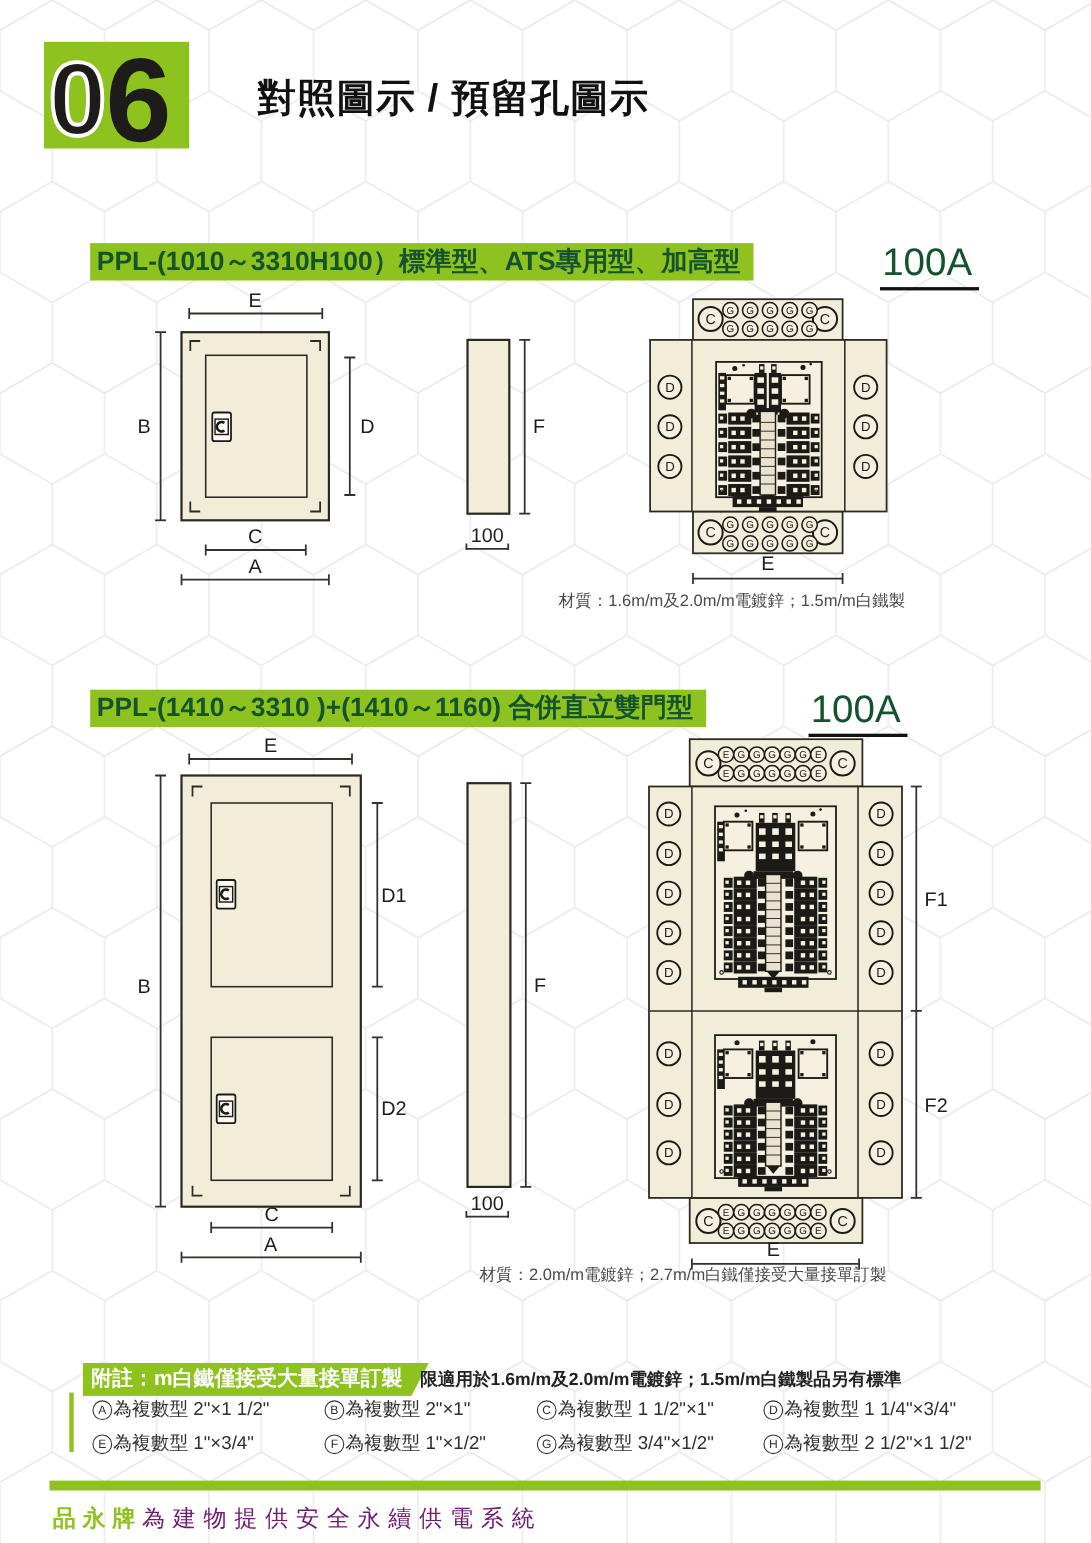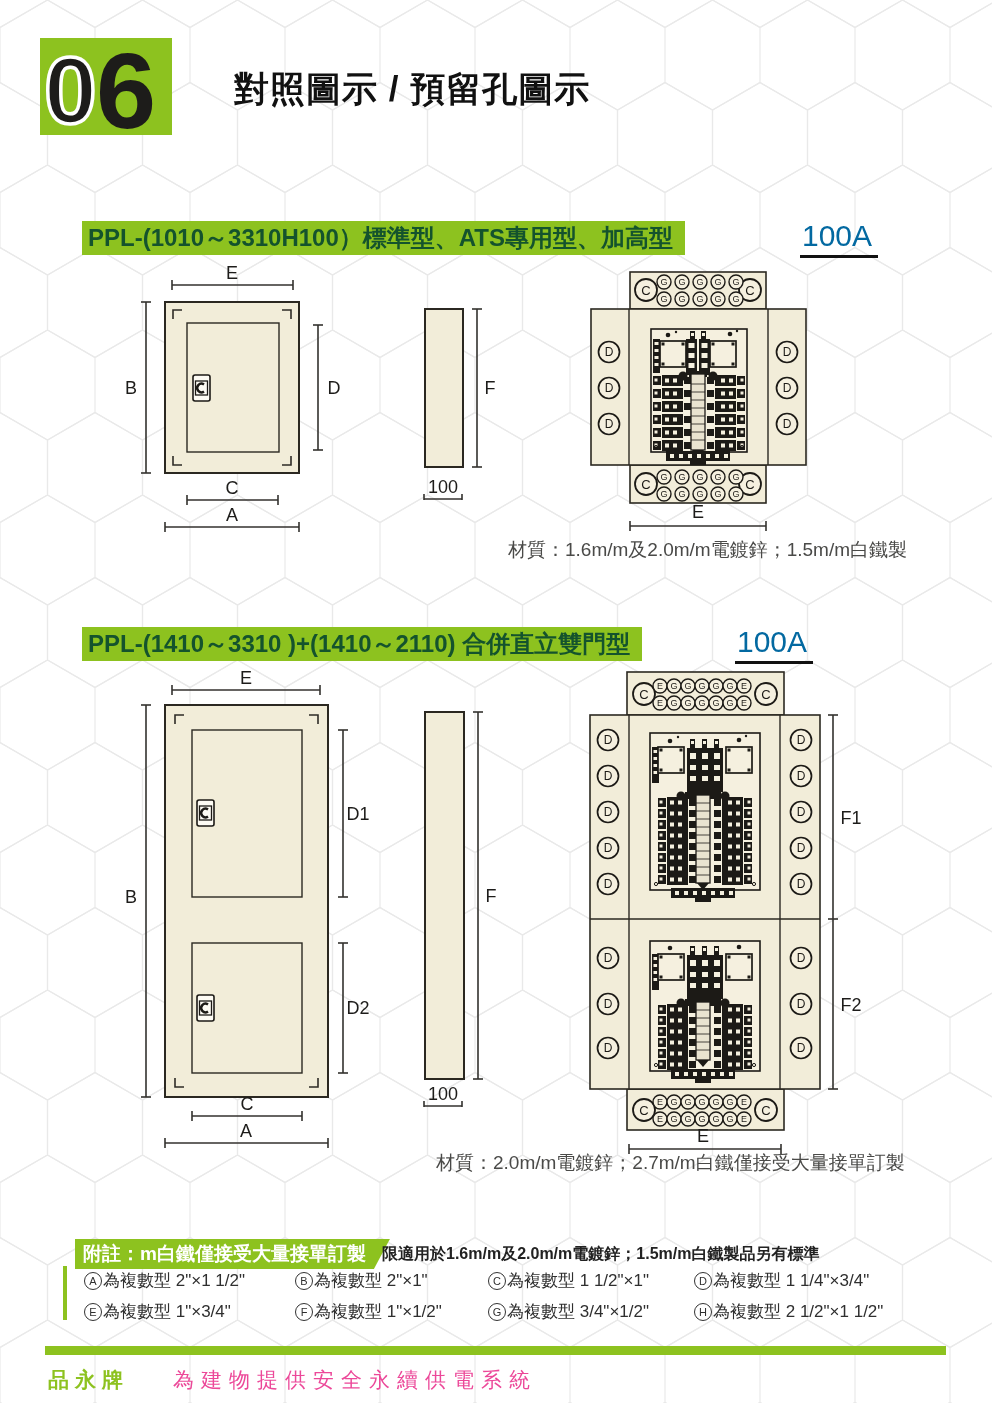--- a/index.html
+++ b/index.html
@@ -11,42 +11,42 @@
   .cl{fill:#1c1a16;}
   .bg{left:0;top:0;}
   
   .badge{left:40px;top:38px;width:132px;height:97px;background:#8dc21f;}
   .page-title{left:198px;top:66px;font-size:35px;font-weight:bold;color:#111;letter-spacing:1px;white-space:nowrap;margin-left:36px;}
   
   .secbar{height:34px;line-height:34px;background:#8dc21f;color:#14532d;font-size:24px;font-weight:bold;
           padding:0 12px 0 6px;display:inline-block;white-space:nowrap;}
   .s1bar{left:82px;top:221px;}
   .s2bar{left:82px;top:627px;}
-  .rating{font-size:30px;color:#0369a1;border-bottom:3px solid #111;padding:0 6px 2px 2px;white-space:nowrap;}
+  .rating{font-size:35px;color:#14532d;border-bottom:3px solid #111;padding:0 6px 2px 2px;white-space:nowrap;}
   .r1{left:800px;top:219px;}
   .r2{left:735px;top:625px;}
-  .material{font-size:19px;color:#4a4a48;white-space:nowrap;}
+  .material{font-size:15px;color:#4a4a48;white-space:nowrap;}
   .m1{left:508px;top:537px;}
   .m2{left:436px;top:1150px;}
   
   .notetag{left:75px;top:1239px;height:30px;line-height:30px;background:#8dc21f;color:#fff;
            font-size:19px;font-weight:bold;padding:0 24px 0 8px;white-space:nowrap;
            clip-path:polygon(0 0,100% 0,calc(100% - 16px) 100%,0 100%);}
   .restriction{left:382px;top:1244px;font-size:16px;font-weight:bold;color:#222;white-space:nowrap;}
   .greenbar-v{left:63px;top:1266px;width:4px;height:54px;background:#8dc21f;}
   .legend{left:84px;top:1269px;width:880px;display:grid;grid-template-columns:211px 193px 206px 250px;
           row-gap:8px;font-size:17px;color:#2f2f2f;}
   .leg-item{white-space:nowrap;}
   .circ{display:inline-block;width:16px;height:16px;line-height:16px;border:1px solid #333;border-radius:50%;
         text-align:center;font-size:11px;vertical-align:1px;margin-right:1px;}
   
   .footbar{left:45px;top:1346px;width:901px;height:9px;background:#8dc21f;}
   .foottext{left:48px;top:1366px;font-size:21px;white-space:nowrap;}
   .brand{color:#8dc21f;font-weight:bold;letter-spacing:6px;margin-top:48px;}
-  .tagline{color:#ec4899;letter-spacing:7px;margin-left:44px;}
+  .tagline{color:#701a75;letter-spacing:7px;}
 </style>
 </head>
 <body>
 
 <div class="page">
 
   <svg class="abs bg" width="992" height="1403" viewBox="0 0 992 1403">
     <defs>
       <pattern id="hexpat" width="95" height="165" patternUnits="userSpaceOnUse">
         <g fill="none" stroke="#e9e9e9" stroke-width="1.2">
@@ -295,21 +295,21 @@
           <line x1="630" y1="521" x2="630" y2="531"></line>
           <line x1="766" y1="521" x2="766" y2="531"></line>
       </g>
       <text class="dl" x="698" y="518" text-anchor="middle">E</text>
     </svg>
 
     <div class="abs material m1">材質：1.6m/m及2.0m/m電鍍鋅；1.5m/m白鐵製</div>
   </div>
 
   <div>
-    <div class="abs secbar s2bar">PPL-(1410～3310 )+(1410～2110) 合併直立雙門型</div>
+    <div class="abs secbar s2bar">PPL-(1410～3310 )+(1410～1160) 合併直立雙門型</div>
     <div class="abs rating r2">100A</div>
 
     <svg class="abs" style="left:118px;top:668px;" width="255" height="482" viewBox="118 668 255 482">
       <rect x="165" y="705" width="163" height="392" fill="#f2edd9" stroke="#2b2821" stroke-width="2"></rect>
       <use href="#cm" transform="translate(175,715)"></use>
       <use href="#cm" transform="translate(318,715) scale(-1,1)"></use>
       <use href="#cm" transform="translate(175,1087) scale(1,-1)"></use>
       <use href="#cm" transform="translate(318,1087) scale(-1,-1)"></use>
       <rect x="192" y="730" width="110" height="167" fill="#f2edd9" stroke="#2b2821" stroke-width="1.4"></rect>
       <use href="#lock" transform="translate(197,800)"></use>

